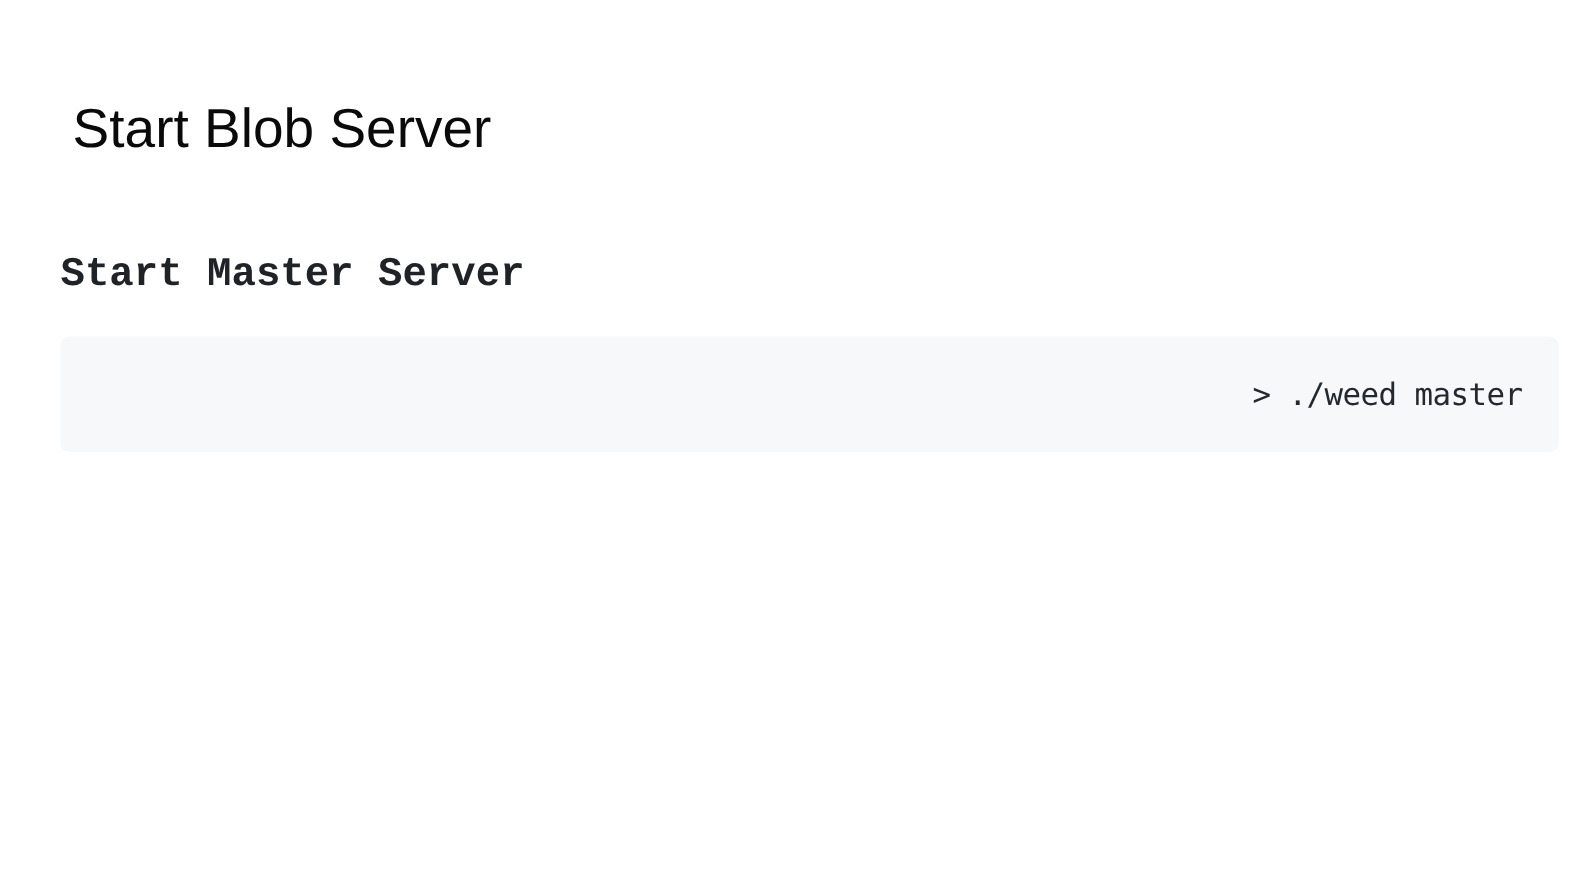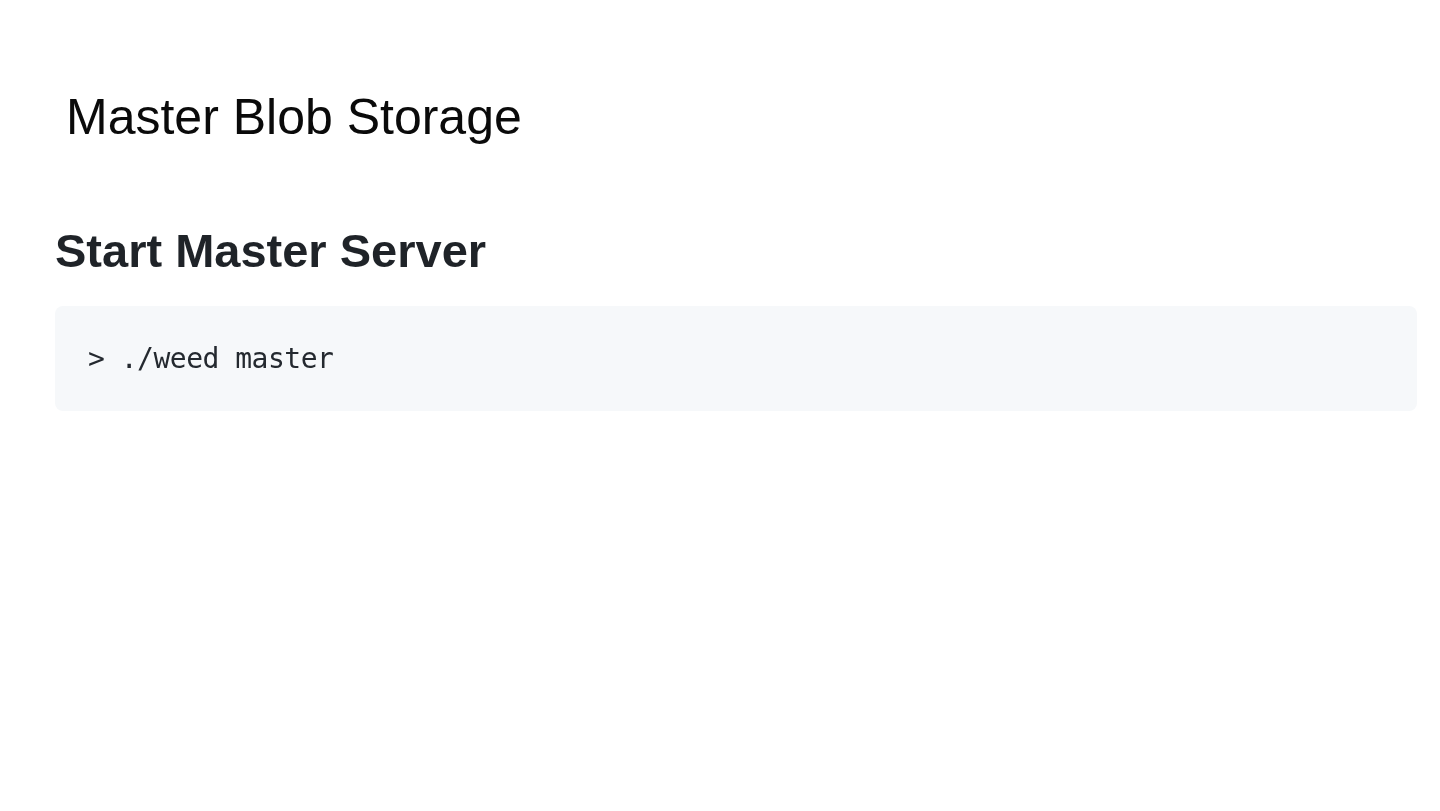--- a/index.html
+++ b/index.html
@@ -16,24 +16,25 @@
   }
   .page-title {
     margin: 92px 0 0 11px;
     font-size: 50px;
     line-height: 50px;
     font-weight: 400;
     color: #0a0a0a;
     letter-spacing: 0;
   }
   .section-heading {
-    font-size: 47px;
+    font-size: 37px;
     line-height: 35px;
     font-weight: 700;
     color: #1f2328;
+    font-family: Liberation Mono, monospace;
   }
   .section-heading.first {
     margin-top: 91px;
   }
   .section-heading.second {
     margin-top: 59px;
   }
   .code-block {
     margin-top: 38px;
     background: #f6f8fa;
@@ -41,28 +42,29 @@
     padding: 33px;
     overflow: hidden;
   }
   .code-block pre {
     font-family: "DejaVu Sans Mono", monospace;
     font-size: 28px;
     line-height: 39px;
     color: #24292f;
     white-space: pre;
     letter-spacing: -0.5px;
+    text-align: right;
   }
 </style>
 </head>
 <body>
 
 <div class="content">
 
-  <h1 class="page-title">Master Blob Storage</h1>
+  <h1 class="page-title">Start Blob Server</h1>
 
   <div>
     <h2 class="section-heading first">Start Master Server</h2>
 
     <div class="code-block">
       <pre>&gt; ./weed master</pre>
     </div>
   </div>
 
 

